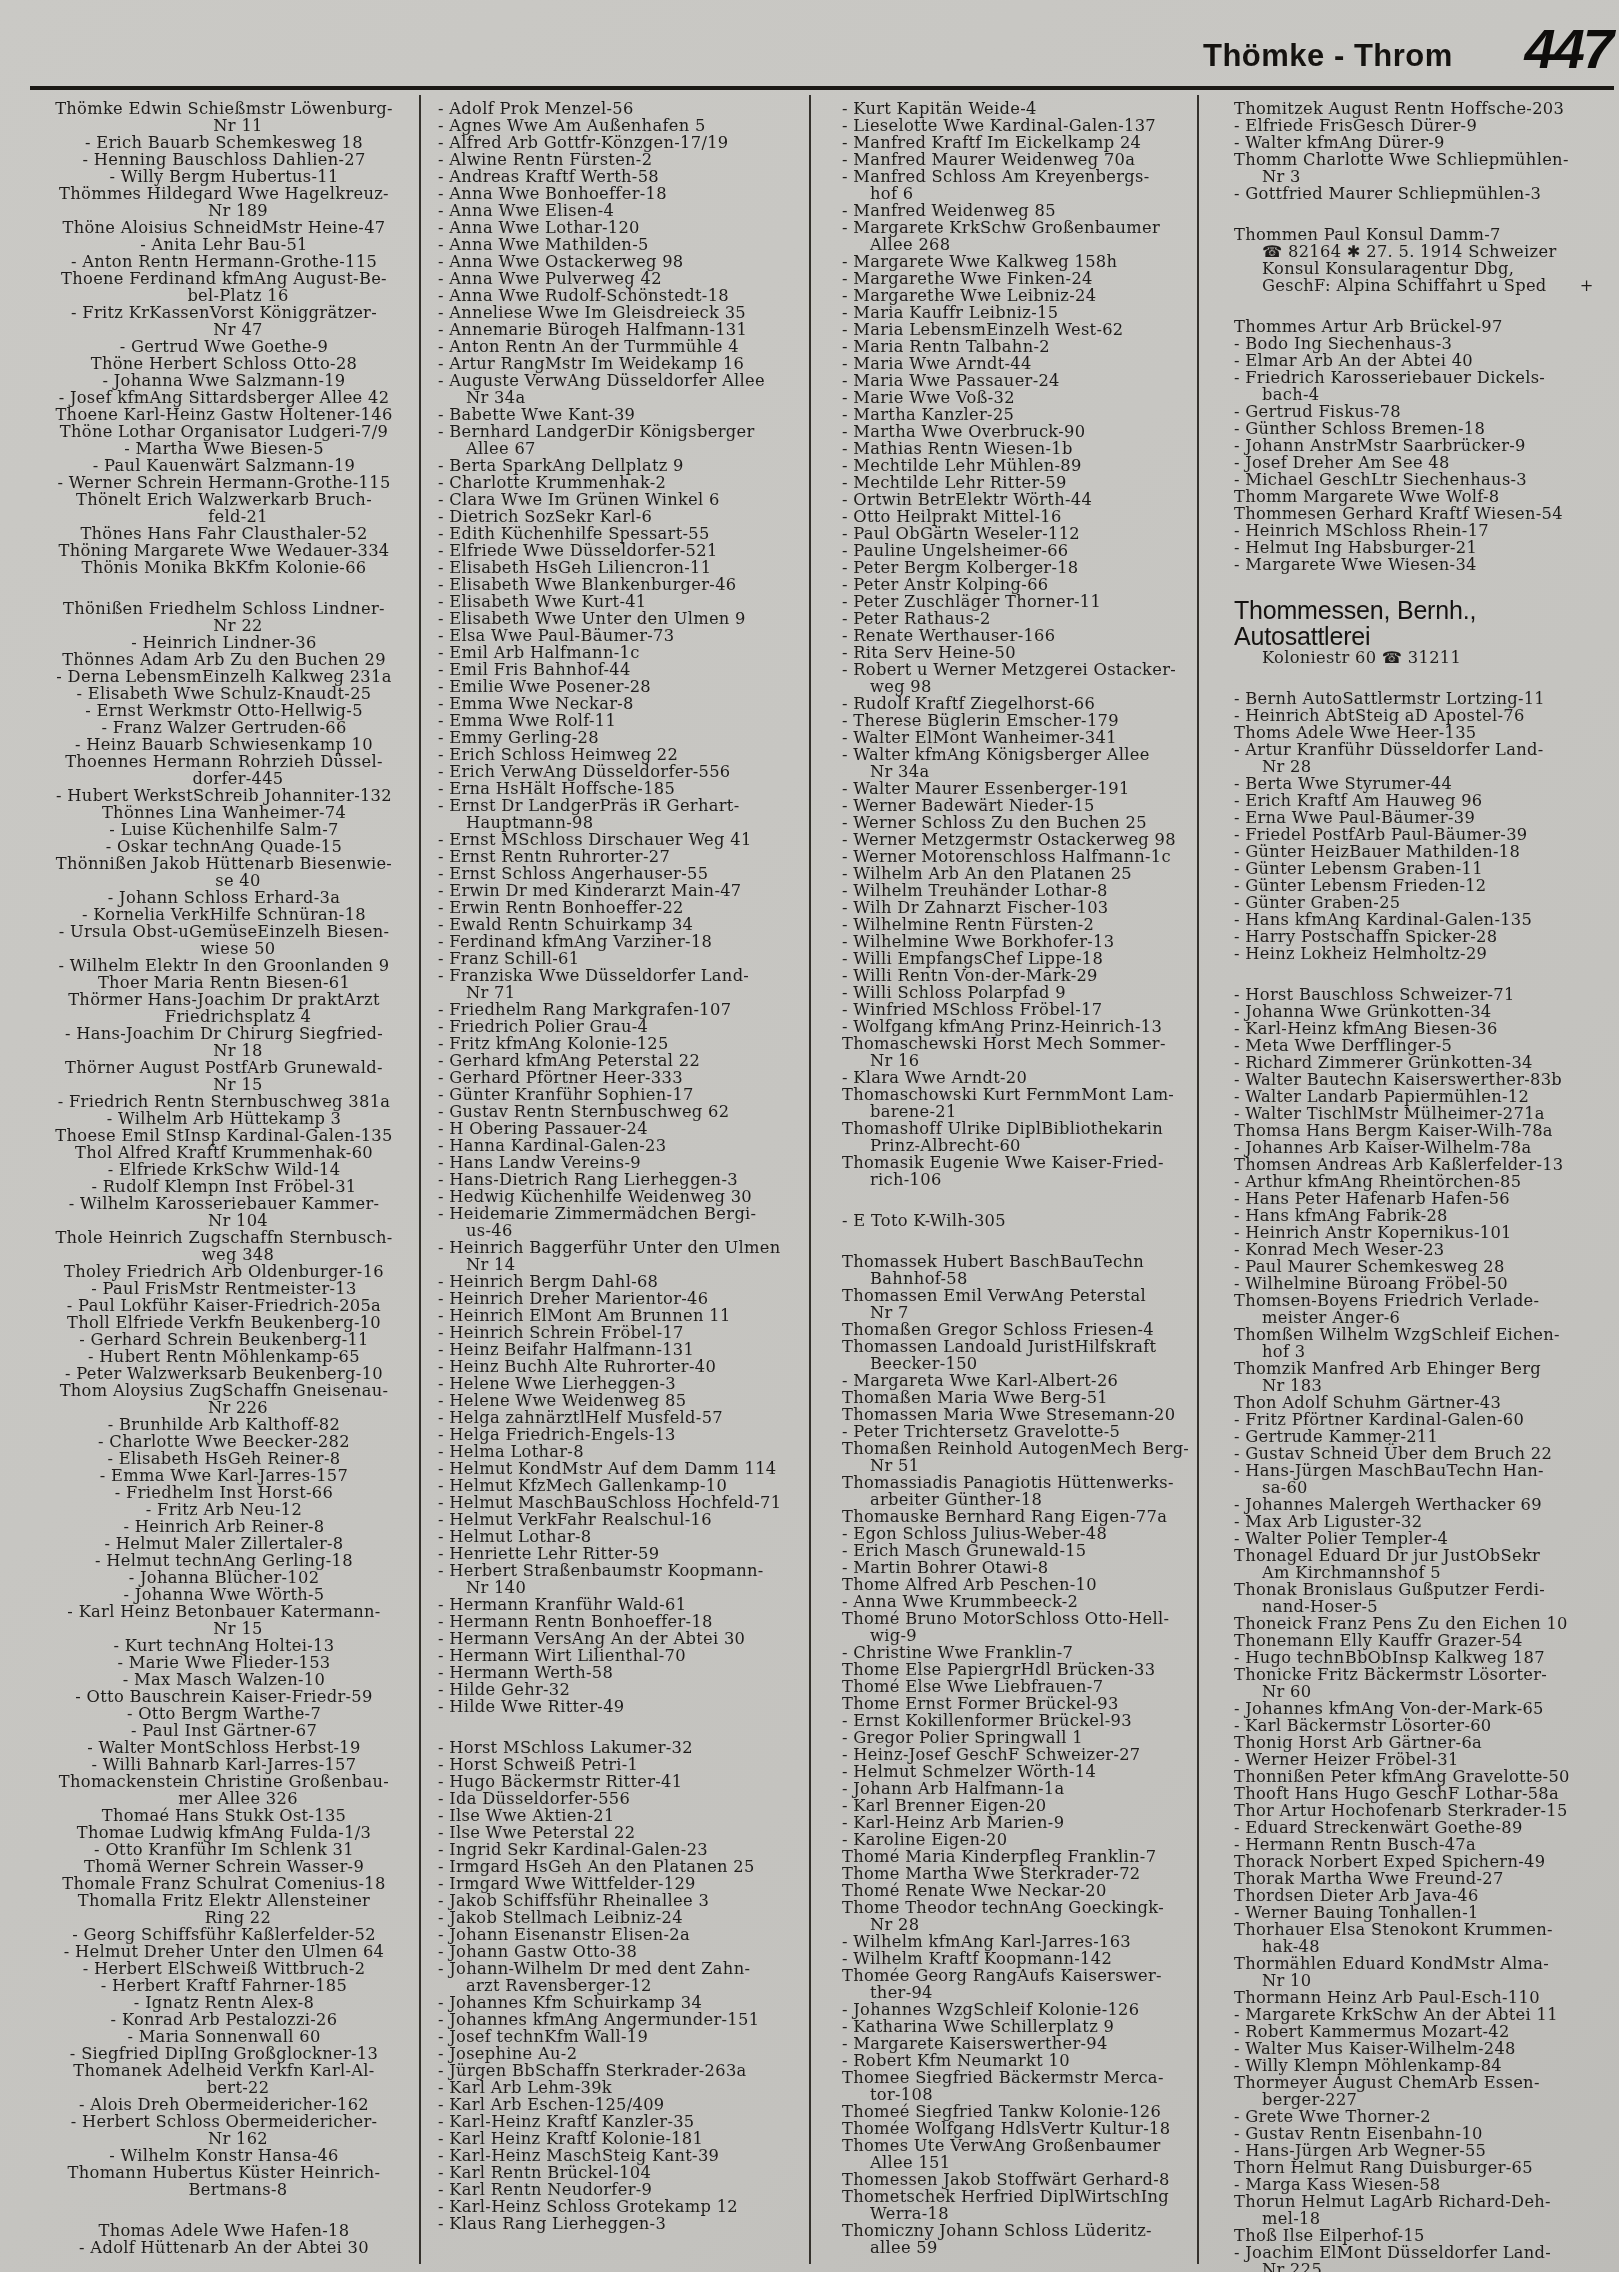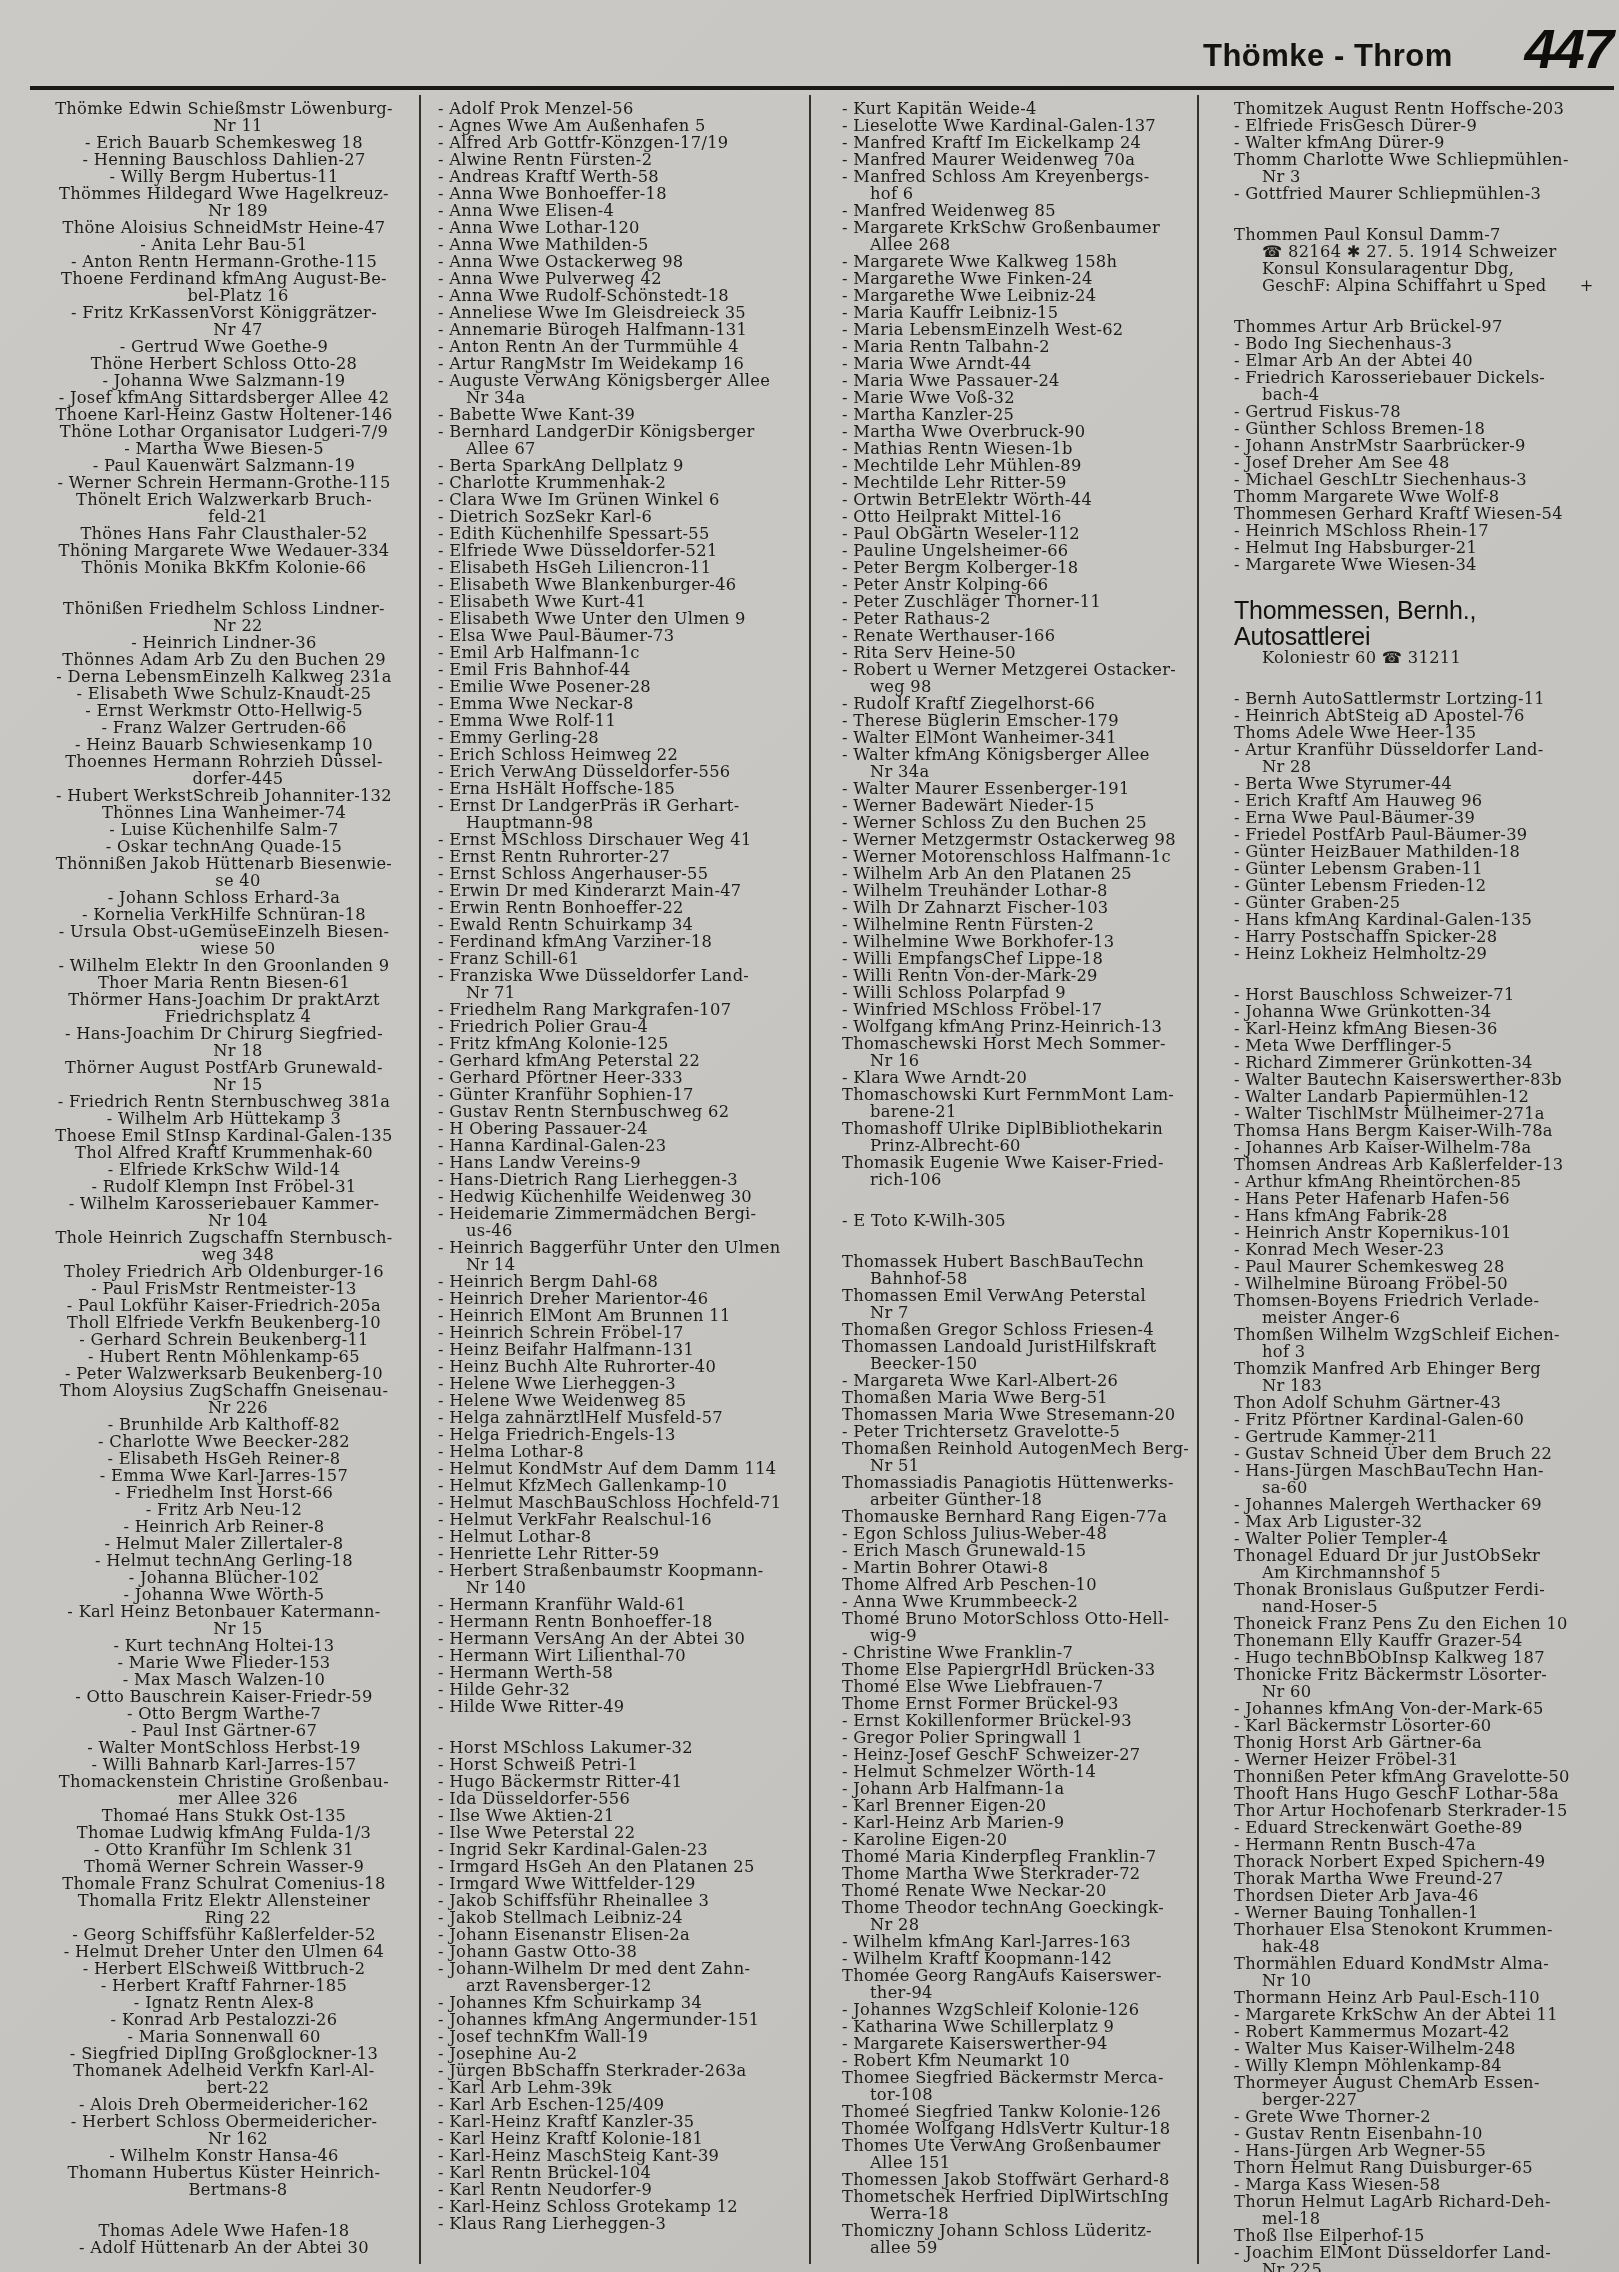--- a/index.html
+++ b/index.html
@@ -189,21 +189,21 @@
       <div class="e">- Anna Wwe Elisen-4</div>
       <div class="e">- Anna Wwe Lothar-120</div>
       <div class="e">- Anna Wwe Mathilden-5</div>
       <div class="e">- Anna Wwe Ostackerweg 98</div>
       <div class="e">- Anna Wwe Pulverweg 42</div>
       <div class="e">- Anna Wwe Rudolf-Schönstedt-18</div>
       <div class="e">- Anneliese Wwe Im Gleisdreieck 35</div>
       <div class="e">- Annemarie Bürogeh Halfmann-131</div>
       <div class="e">- Anton Rentn An der Turmmühle 4</div>
       <div class="e">- Artur RangMstr Im Weidekamp 16</div>
-      <div class="e">- Auguste VerwAng Königsberger Allee
+      <div class="e">- Auguste VerwAng Düsseldorfer Allee
 Nr 34a</div>
       <div class="e">- Babette Wwe Kant-39</div>
       <div class="e">- Bernhard LandgerDir Königsberger
 Allee 67</div>
       <div class="e">- Berta SparkAng Dellplatz 9</div>
       <div class="e">- Charlotte Krummenhak-2</div>
       <div class="e">- Clara Wwe Im Grünen Winkel 6</div>
       <div class="e">- Dietrich SozSekr Karl-6</div>
       <div class="e">- Edith Küchenhilfe Spessart-55</div>
       <div class="e">- Elfriede Wwe Düsseldorfer-521</div>

